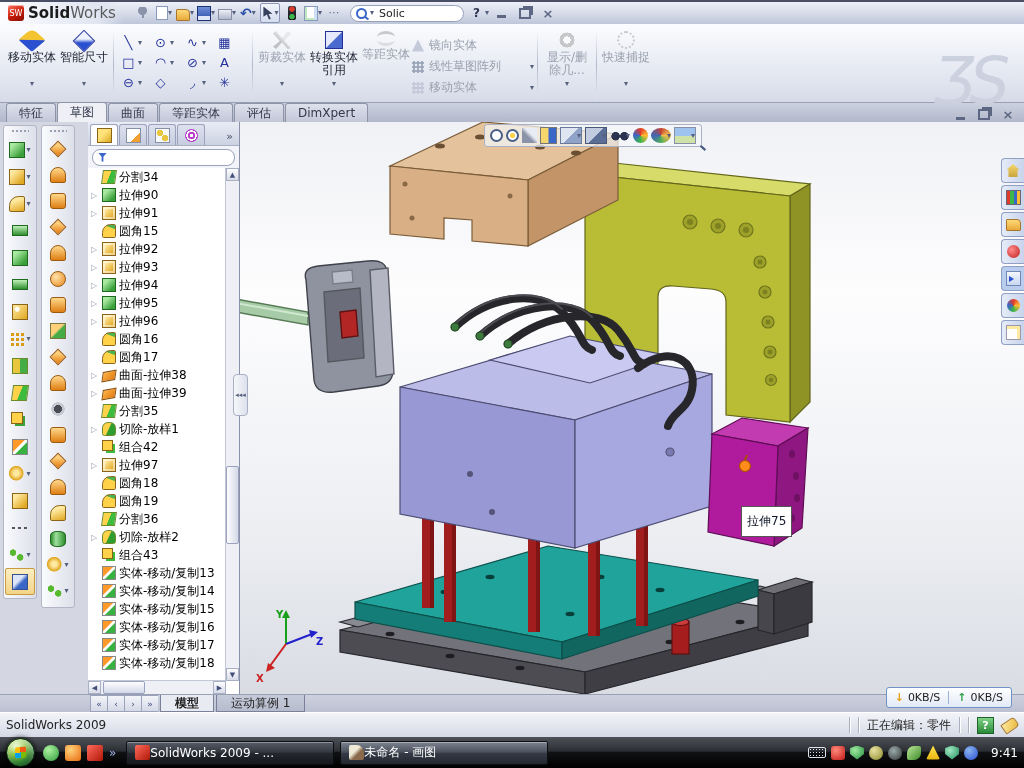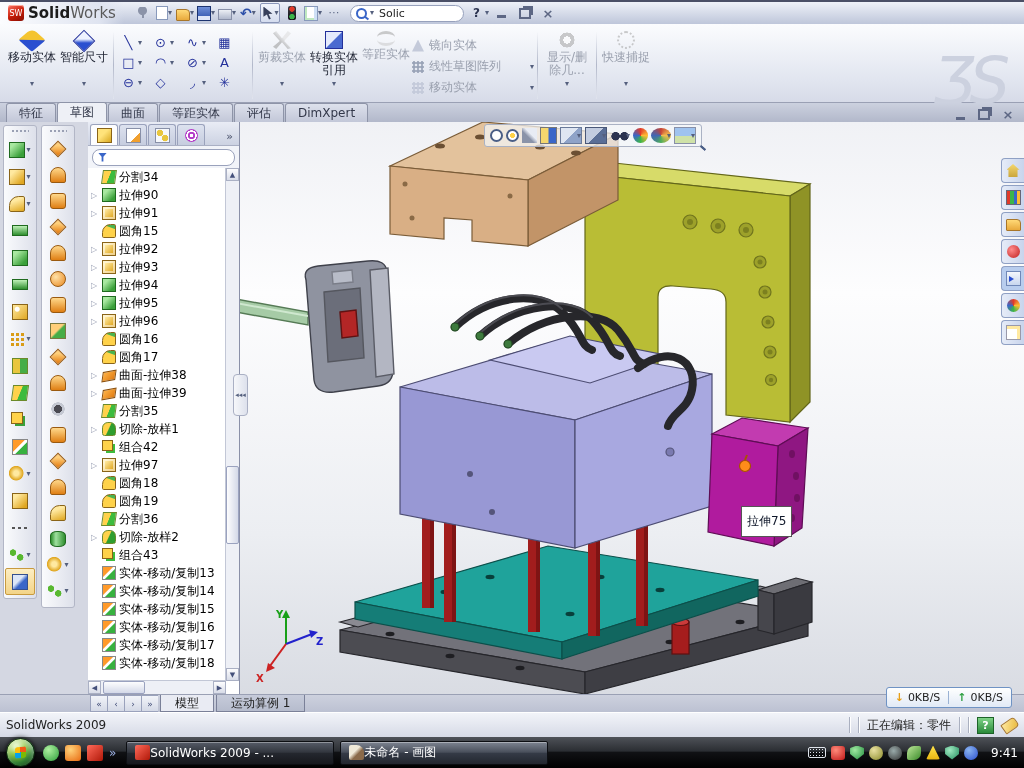--- a/index.html
+++ b/index.html
@@ -195,21 +195,21 @@
   .tp-ball i{background:conic-gradient(#e03a2a,#ffbb33,#3cb54a,#3a66c8,#e03a2a);border-radius:50%;}
   .tp-doc i{background:#fff;border:1px solid #99a;box-shadow:inset -3px 3px 0 #ffe9a0;}
   #tooltip{position:absolute;left:501px;top:384px;background:#fff;border:1px solid #555;padding:6px 5px;font-size:12px;color:#0f172a;z-index:4;}
   
   #doctabs{position:absolute;left:0;top:694px;width:1024px;height:18px;background:linear-gradient(#cdd1de,#bcc1d2);
     border-top:1px solid #9aa0b4;display:flex;align-items:stretch;box-sizing:border-box;padding-left:90px;}
   .navbtn{width:17px;display:flex;align-items:center;justify-content:center;background:linear-gradient(#f2f4f9,#d4d9e6);
     border:1px solid #9aa2bc;border-right:none;color:#44507a;font-size:9px;box-sizing:border-box;}
   .dtab{padding:0 14px;display:flex;align-items:center;font-size:12px;color:#222;background:linear-gradient(#c6cbda,#b6bccd);
     border:1px solid #7a8098;border-top:none;margin-left:2px;}
-  .dtab.active{background:#e9ebf3;font-weight:normal;}
+  .dtab.active{background:#e9ebf3;font-weight:bold;}
   
   #statusbar{position:absolute;left:0;top:712px;width:1024px;height:25px;background:linear-gradient(#f2f4f9,#d6dae6);
     border-top:1px solid #fff;display:flex;align-items:center;box-sizing:border-box;padding:0 6px;color:#222;}
   .sb-right{margin-left:auto;display:flex;align-items:center;gap:8px;}
   .sb-sep{width:1px;height:16px;background:#aab0c0;box-shadow:1px 0 0 #fff;}
   .help-badge{width:15px;height:15px;background:linear-gradient(#7ed286,#2a8a3a);border:1px solid #1d6328;color:#fff;
     font-size:11px;font-weight:bold;display:flex;align-items:center;justify-content:center;}
   .tag-ic{width:14px;height:9px;background:linear-gradient(135deg,#ffe9a0,#e8b93c);border:1px solid #a8762a;transform:rotate(-35deg);border-radius:1px 4px 4px 1px;}
   
   #netov{position:absolute;right:12px;top:687px;height:19px;display:flex;align-items:center;z-index:8;

